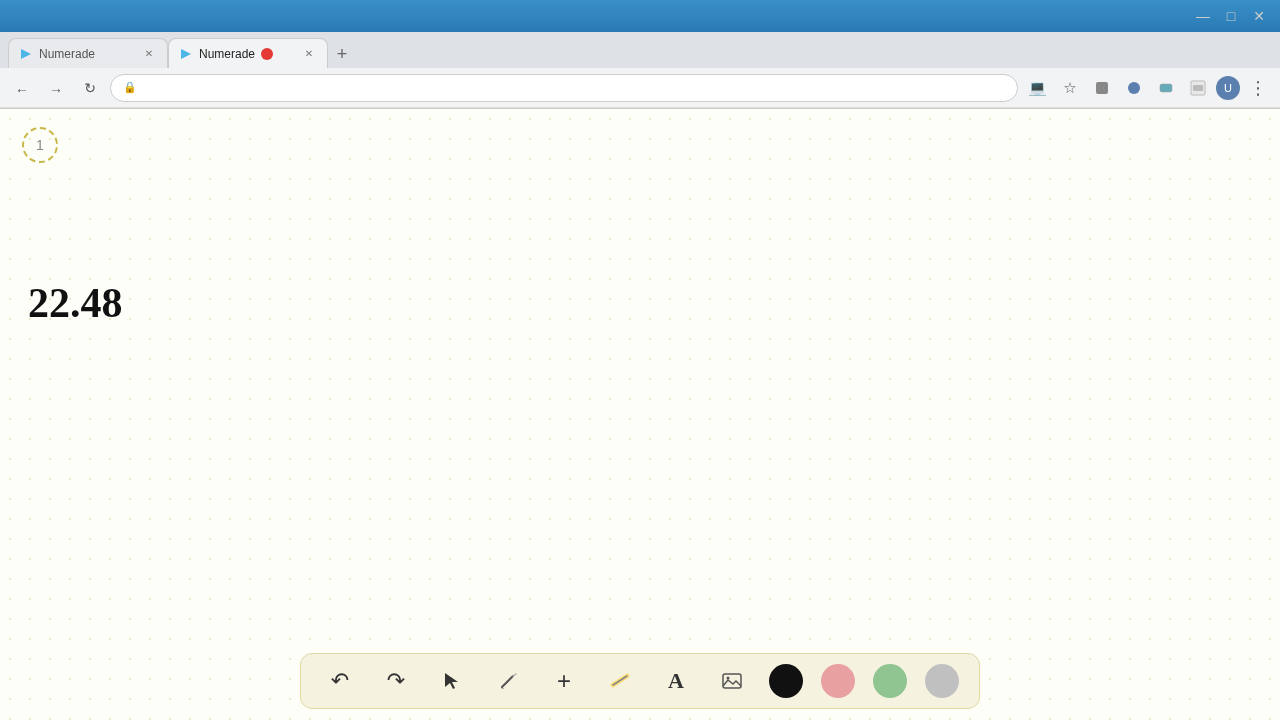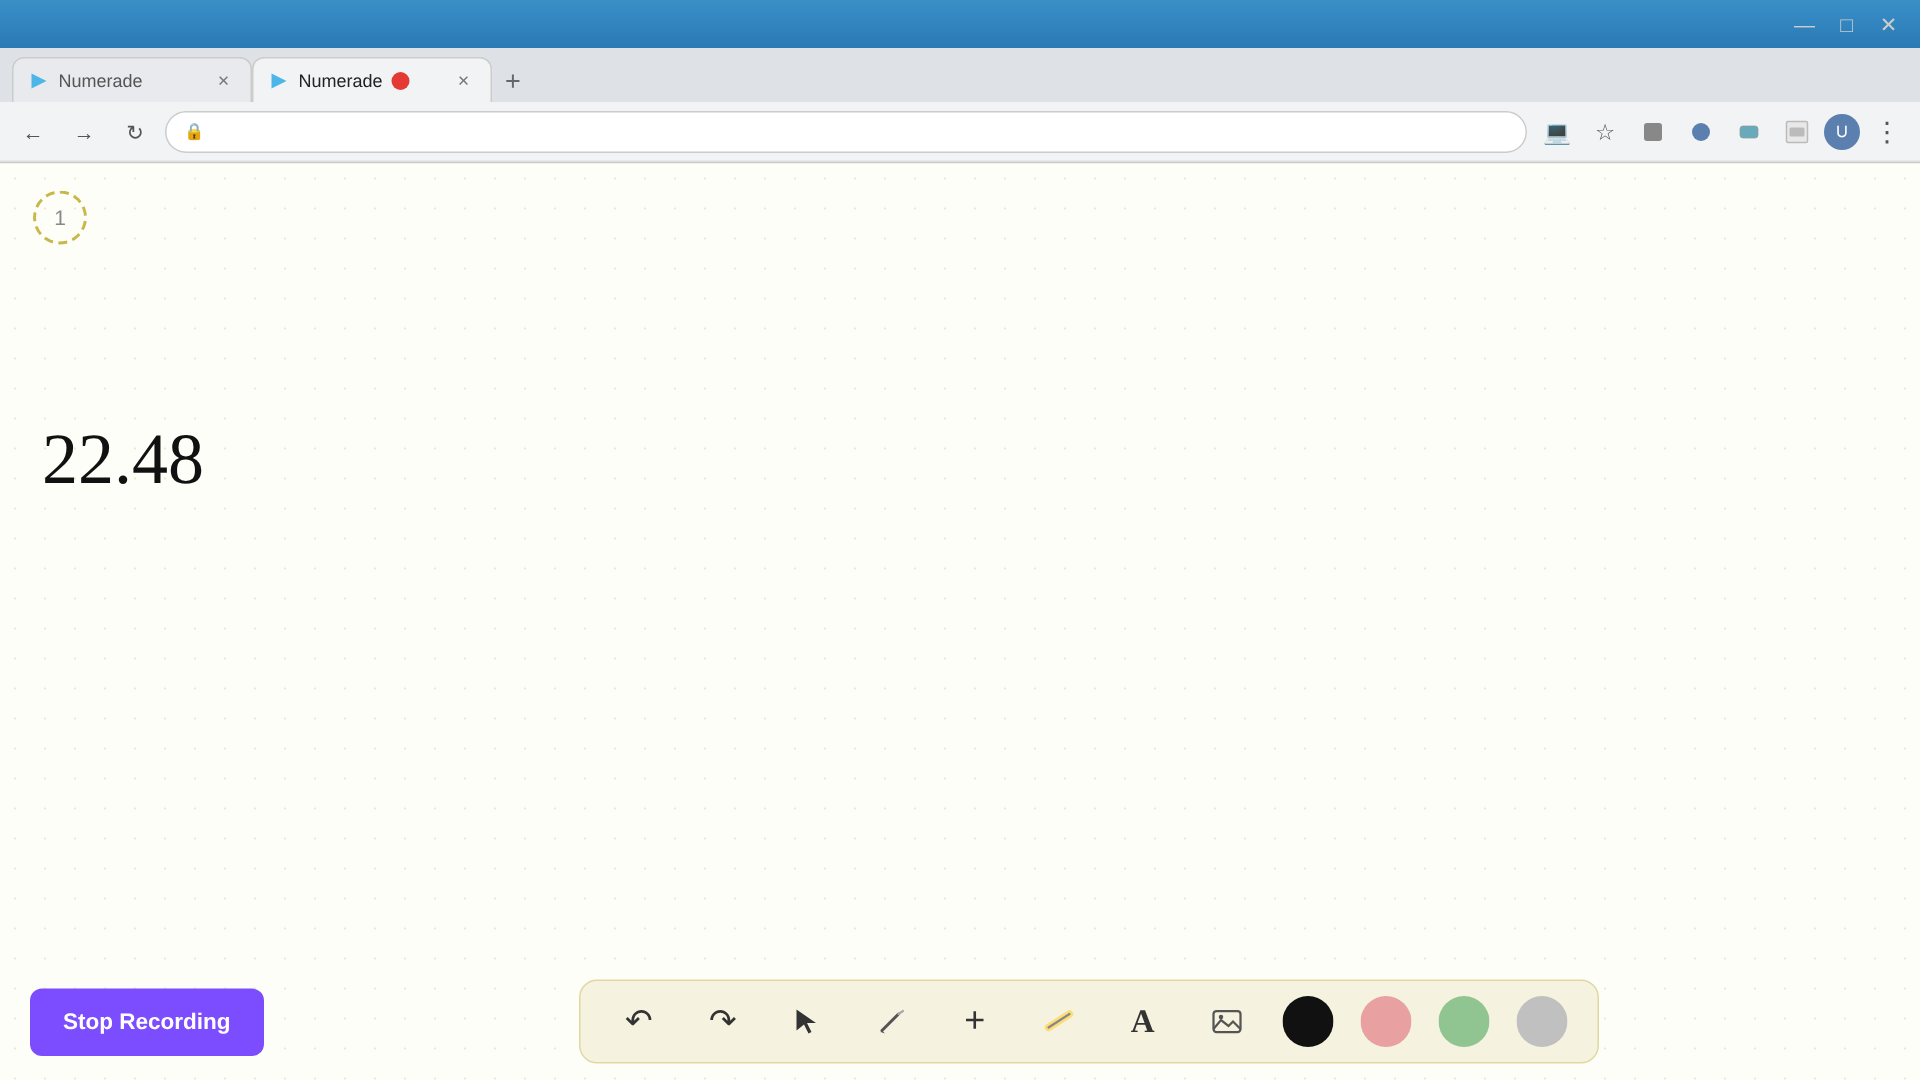--- a/index.html
+++ b/index.html
@@ -191,22 +191,22 @@
       justify-content: center;
       font-size: 14px;
       color: #888;
       background: transparent;
     }
 
     .whiteboard-text {
       position: absolute;
       top: 170px;
       left: 28px;
-      font-size: 48px;
-      font-weight: 400;
+      font-size: 42px;
+      font-weight: 700;
       color: #111;
       font-family: 'Times New Roman', serif;
     }
 
     
     .bottom-bar {
       position: absolute;
       bottom: 0;
       width: 100%;
       height: 80px;
@@ -362,21 +362,20 @@
 <div class="main-content">
 
   <div class="page-number-circle">
     <span>1</span>
   </div>
 
   <div class="whiteboard-text">22.48</div>
 
   <div class="bottom-bar">
 
-    <button class="stop-recording-btn">Stop Recording</button>
 
     <div class="drawing-toolbar">
       <div class="toolbar-inner">
 
         <div class="tool-btn" style="font-size:22px;">
           ↶
         </div>
 
         <div class="tool-btn" style="font-size:22px;">
           ↷

